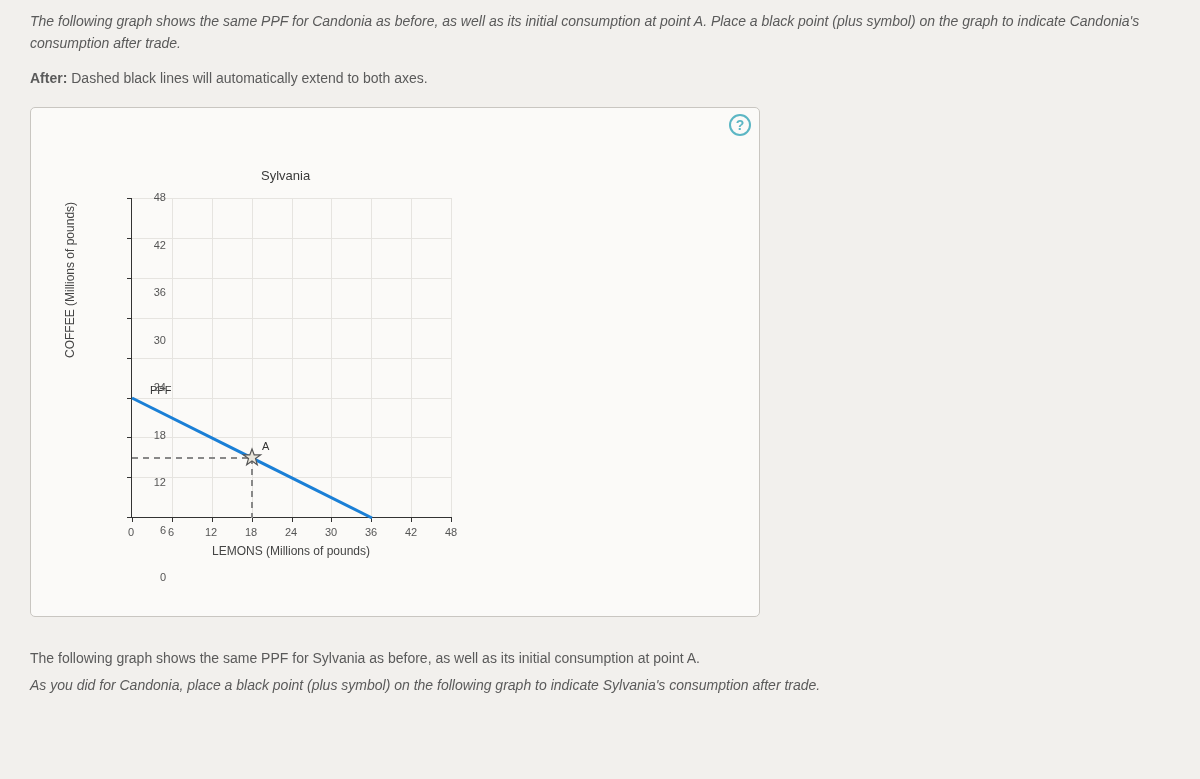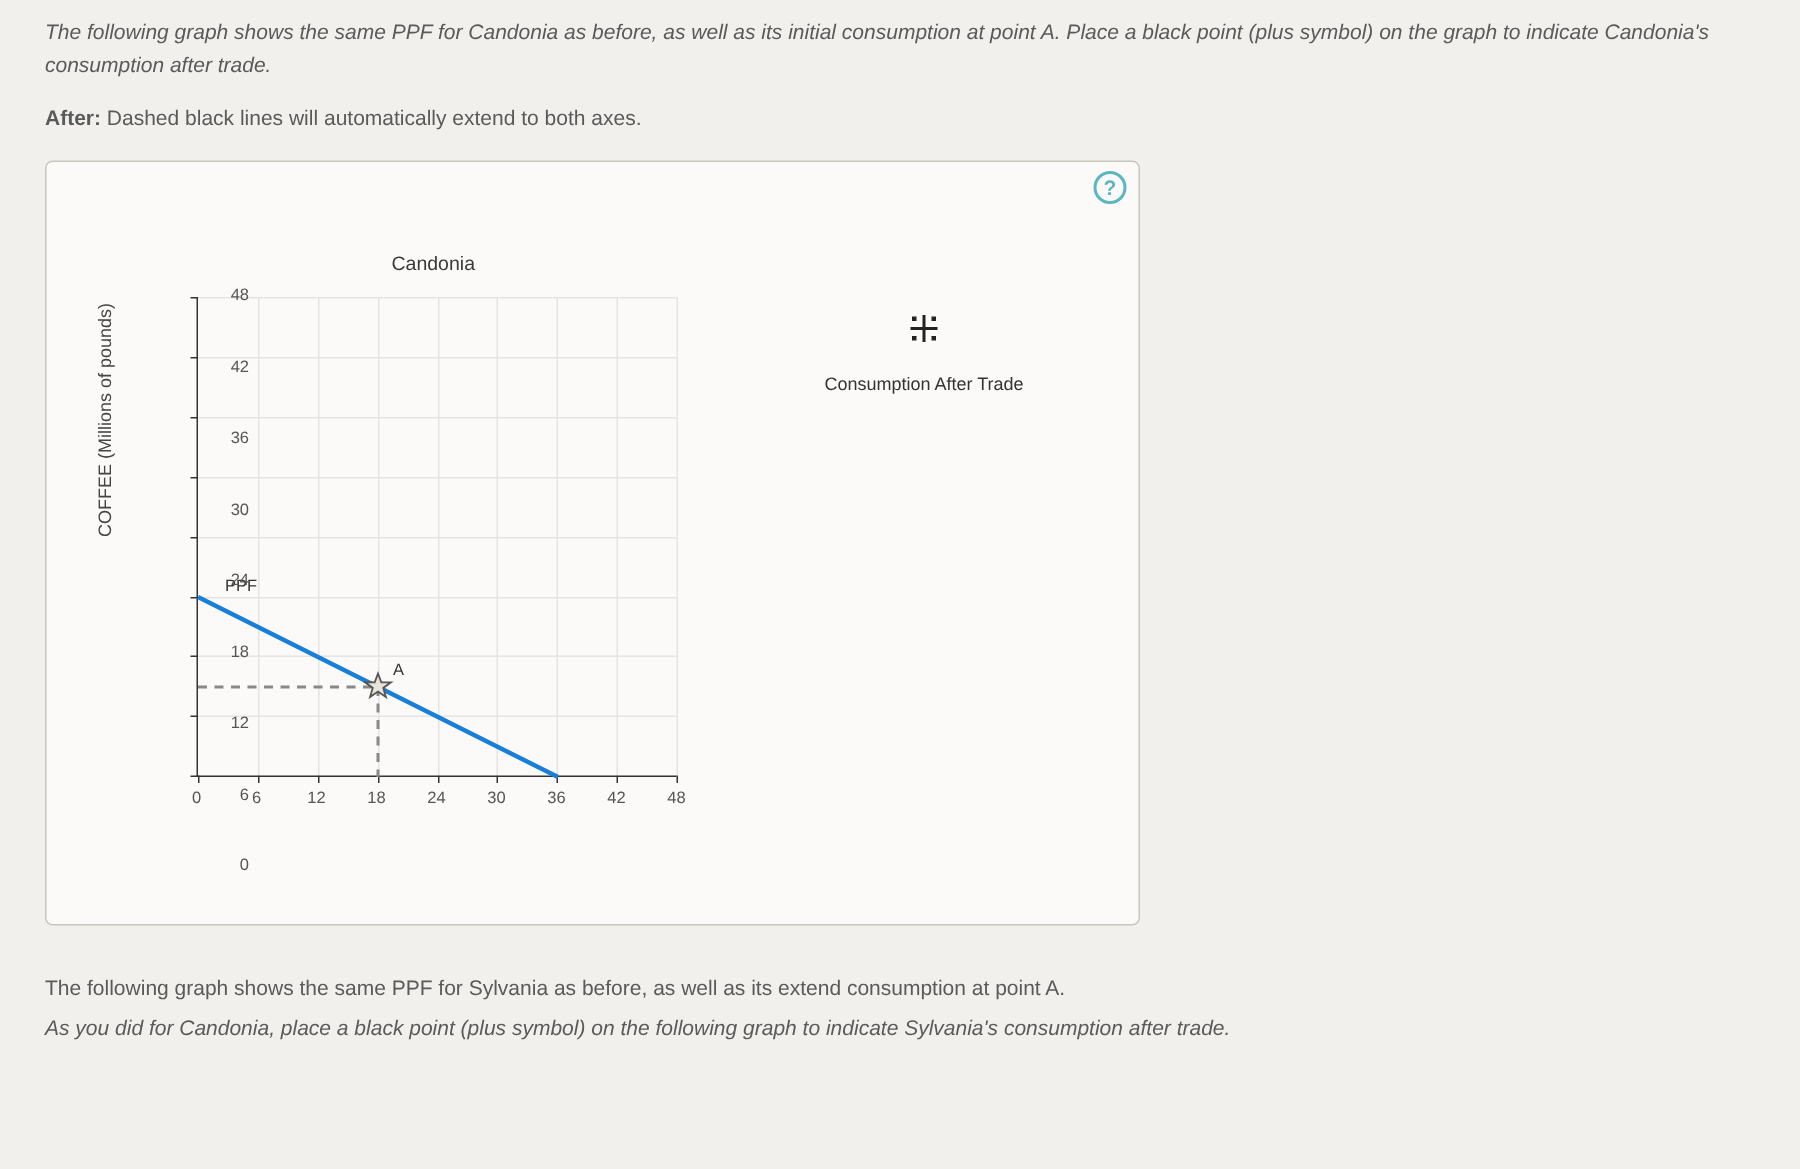--- a/index.html
+++ b/index.html
@@ -102,21 +102,21 @@
 <p class="note">
   <b>After:</b><span> Dashed black lines will automatically extend to both axes.</span>
 </p>
 
 <div class="panel">
 
   <div class="help-btn">
     <span>?</span>
   </div>
 
-  <div class="chart-title">Candonia</div>
+  <div class="chart-title">Sylvania</div>
 
   <div class="plot-wrap">
 
     <div class="y-label">COFFEE (Millions of pounds)</div>
 
     <div class="plot-area">
 
       <div class="grid-v" style="left:12.5%"></div>
         <div class="grid-v" style="left:25%"></div>
       <div class="grid-v" style="left:37.5%"></div>
@@ -179,26 +179,20 @@
     <div class="tick-x" style="left:40px">0</div>
     <div class="tick-x" style="left:80px">6</div>
     <div class="tick-x" style="left:120px">12</div>
     <div class="tick-x" style="left:160px">18</div>
     <div class="tick-x" style="left:200px">24</div>
     <div class="tick-x" style="left:240px">30</div>
     <div class="tick-x" style="left:280px">36</div>
     <div class="tick-x" style="left:320px">42</div>
     <div class="tick-x" style="left:360px">48</div>
 
+    <div class="x-label" style="left:40px">LEMONS (Millions of pounds)</div>
   </div>
 
-  <div class="legend">
-    <span class="legend-icon">
-      <span class="legend-dot-tl"></span><span class="legend-dot-tr"></span>
-      <span class="legend-dot-bl"></span><span class="legend-dot-br"></span>
-    </span>
-    <div class="legend-text">Consumption After Trade</div>
-  </div>
 
 </div>
 
-<p class="after-text">The following graph shows the same PPF for Sylvania as before, as well as its extend consumption at point A.</p>
+<p class="after-text">The following graph shows the same PPF for Sylvania as before, as well as its initial consumption at point A.</p>
 <p class="after-text instr" style="margin-top:4px">As you did for Candonia, place a black point (plus symbol) on the following graph to indicate Sylvania's consumption after trade.</p>
 
 </body></html>

